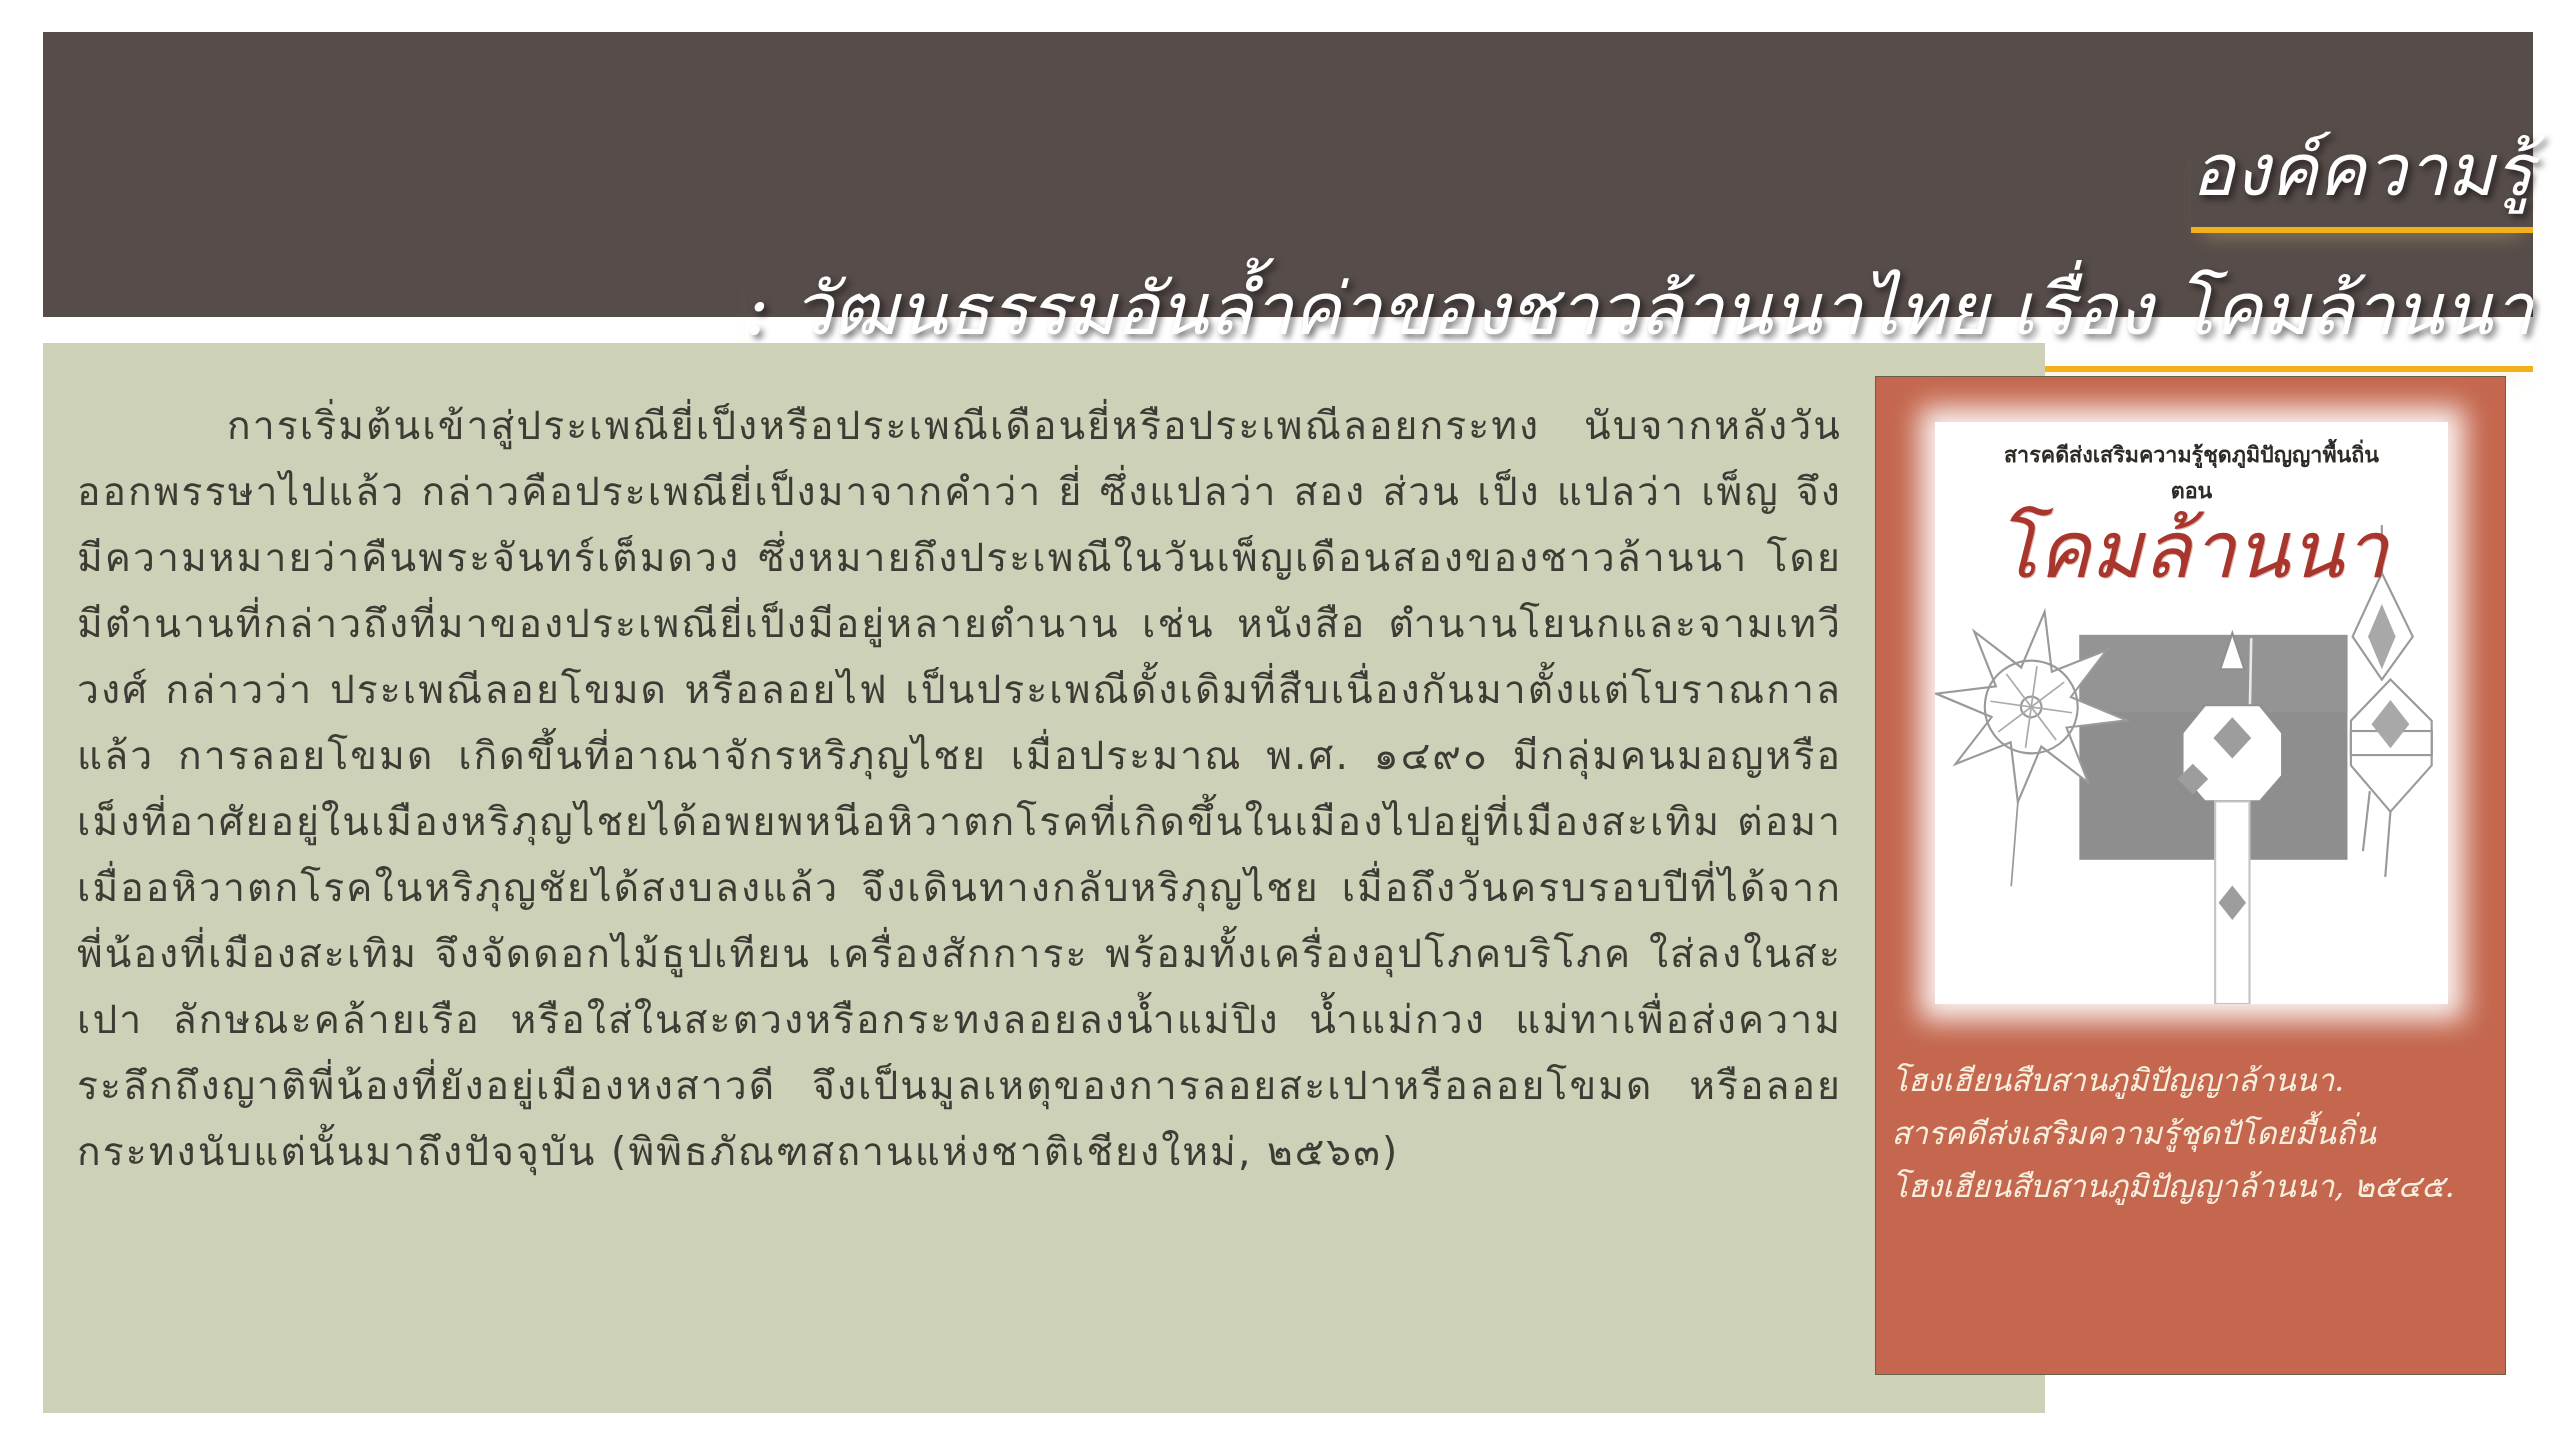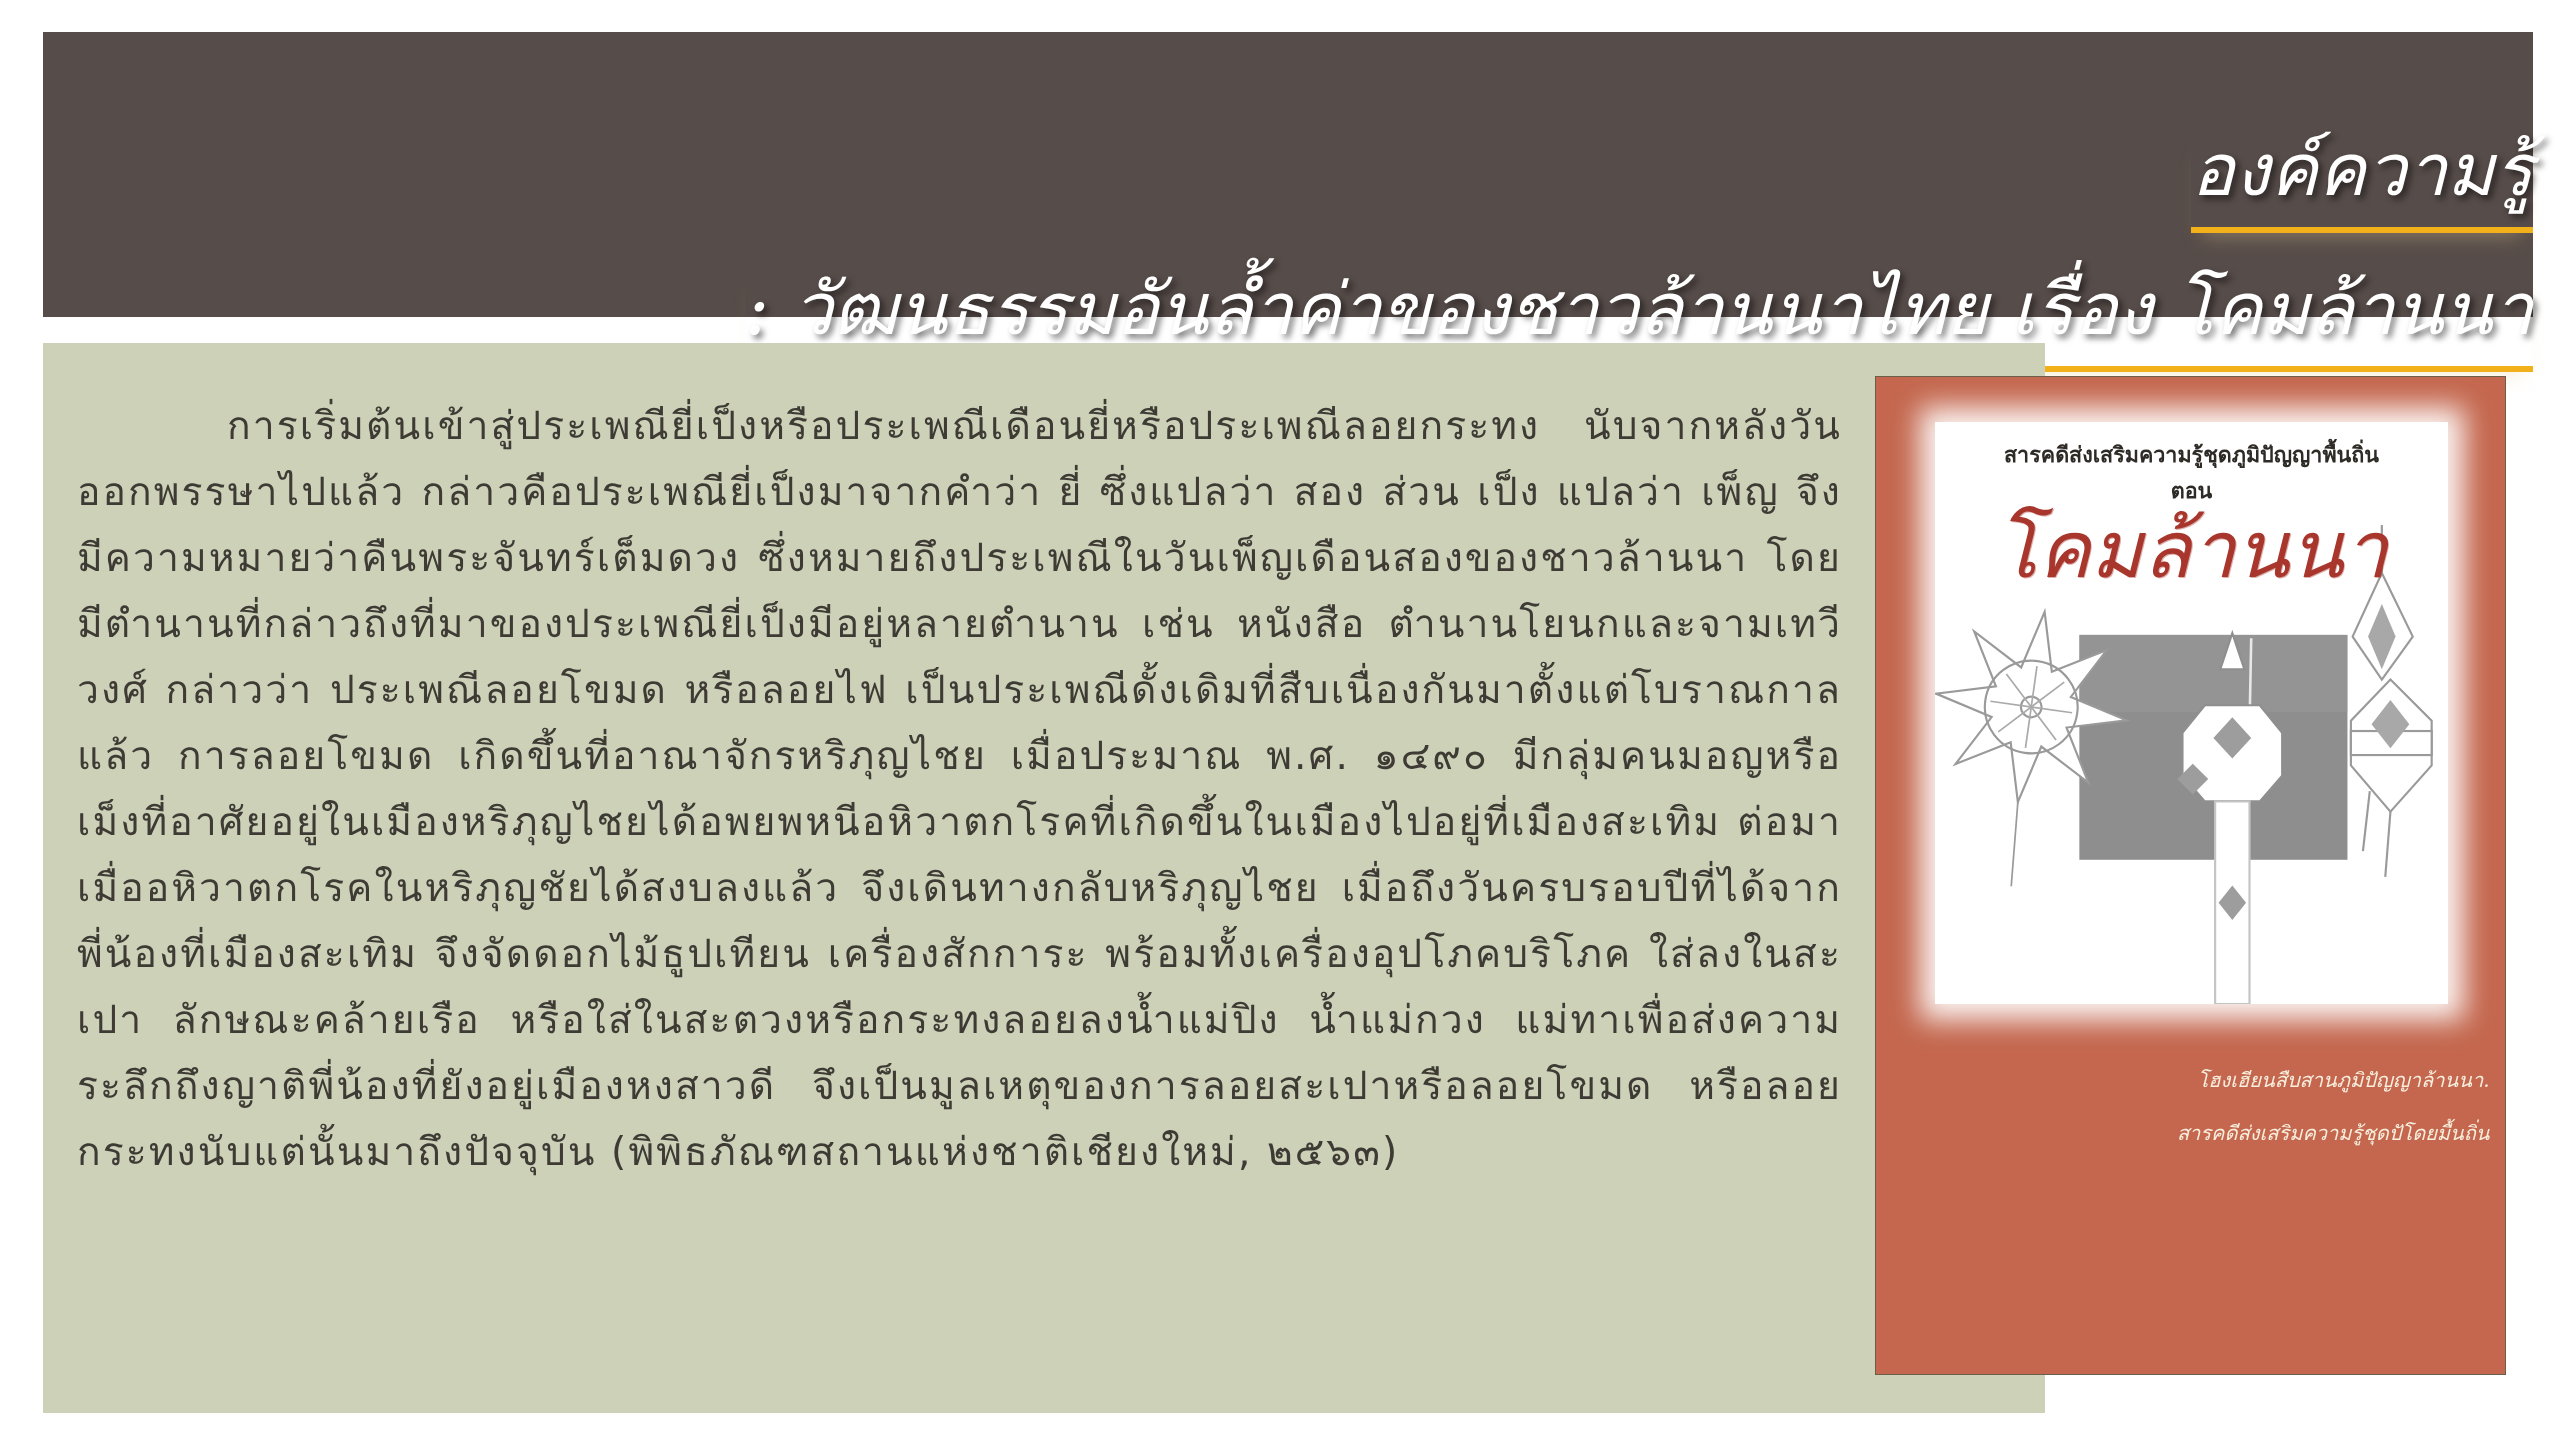--- a/index.html
+++ b/index.html
@@ -70,24 +70,24 @@
   .cover-ton{font-size:21.5px;font-weight:bold;color:#2E2A26;margin-top:4px;}
   .cover-title{
     font-family:"DejaVu Serif", serif;font-style:italic;
     font-size:79px;line-height:1.05;
     color:#A8362C;
     text-shadow:0.9px 0.9px 0 rgba(168,54,44,0.4);
     margin-top:1.7px;
   }
   .citation{
     position:absolute;left:0;right:0;top:677px;
-    text-align:right;
+    text-align:left;
     font-family:"DejaVu Serif", serif;
     font-style:italic;
-    font-size:20px;line-height:53px;
+    font-size:31px;line-height:53px;
     color:#F7EEDD;
     padding:0 15.5px;
   }
 </style>
 </head>
 <body>
 
 <div class="page">
 
   <header class="banner">
@@ -151,18 +151,19 @@
         <div class="cover-text">
           <div class="cover-series">สารคดีส่งเสริมความรู้ชุดภูมิปัญญาพื้นถิ่น</div>
           <div class="cover-ton">ตอน</div>
           <div class="cover-title">โคมล้านนา</div>
         </div>
       </div>
 
       <div class="citation">
         <div>โฮงเฮียนสืบสานภูมิปัญญาล้านนา.</div>
         <div>สารคดีส่งเสริมความรู้ชุดปัโดยมื้นถิ่น</div>
+        <div>โฮงเฮียนสืบสานภูมิปัญญาล้านนา, ๒๕๔๕.</div>
       </div>
 
     </aside>
   </main>
 </div>
 
 
 </body></html>

